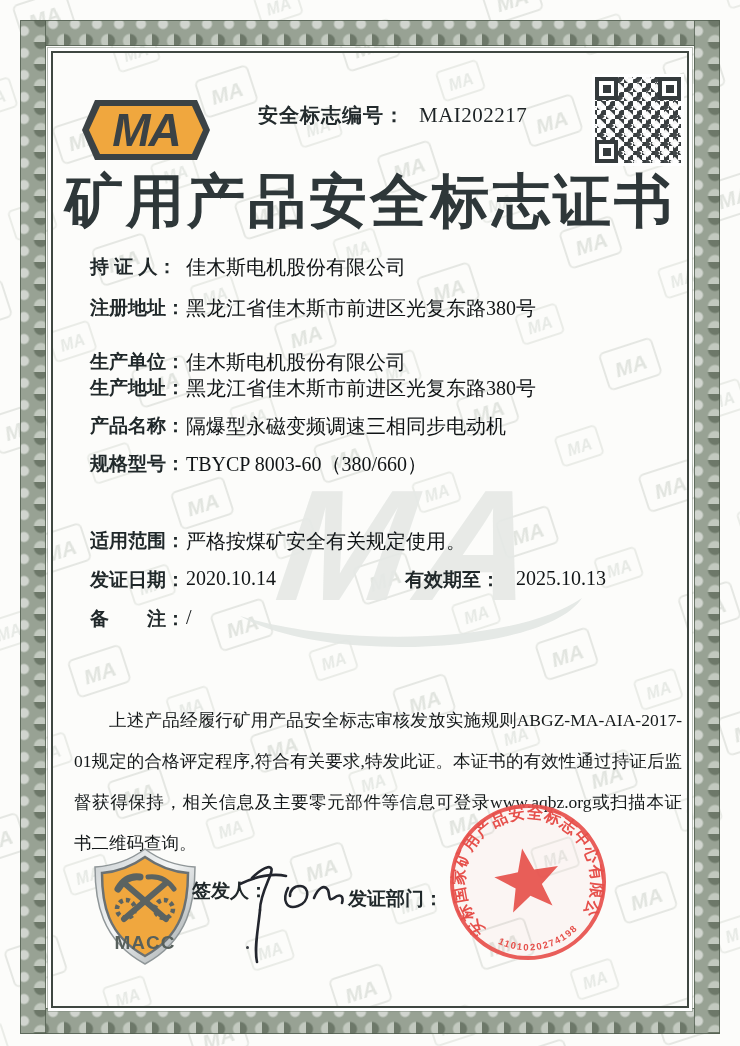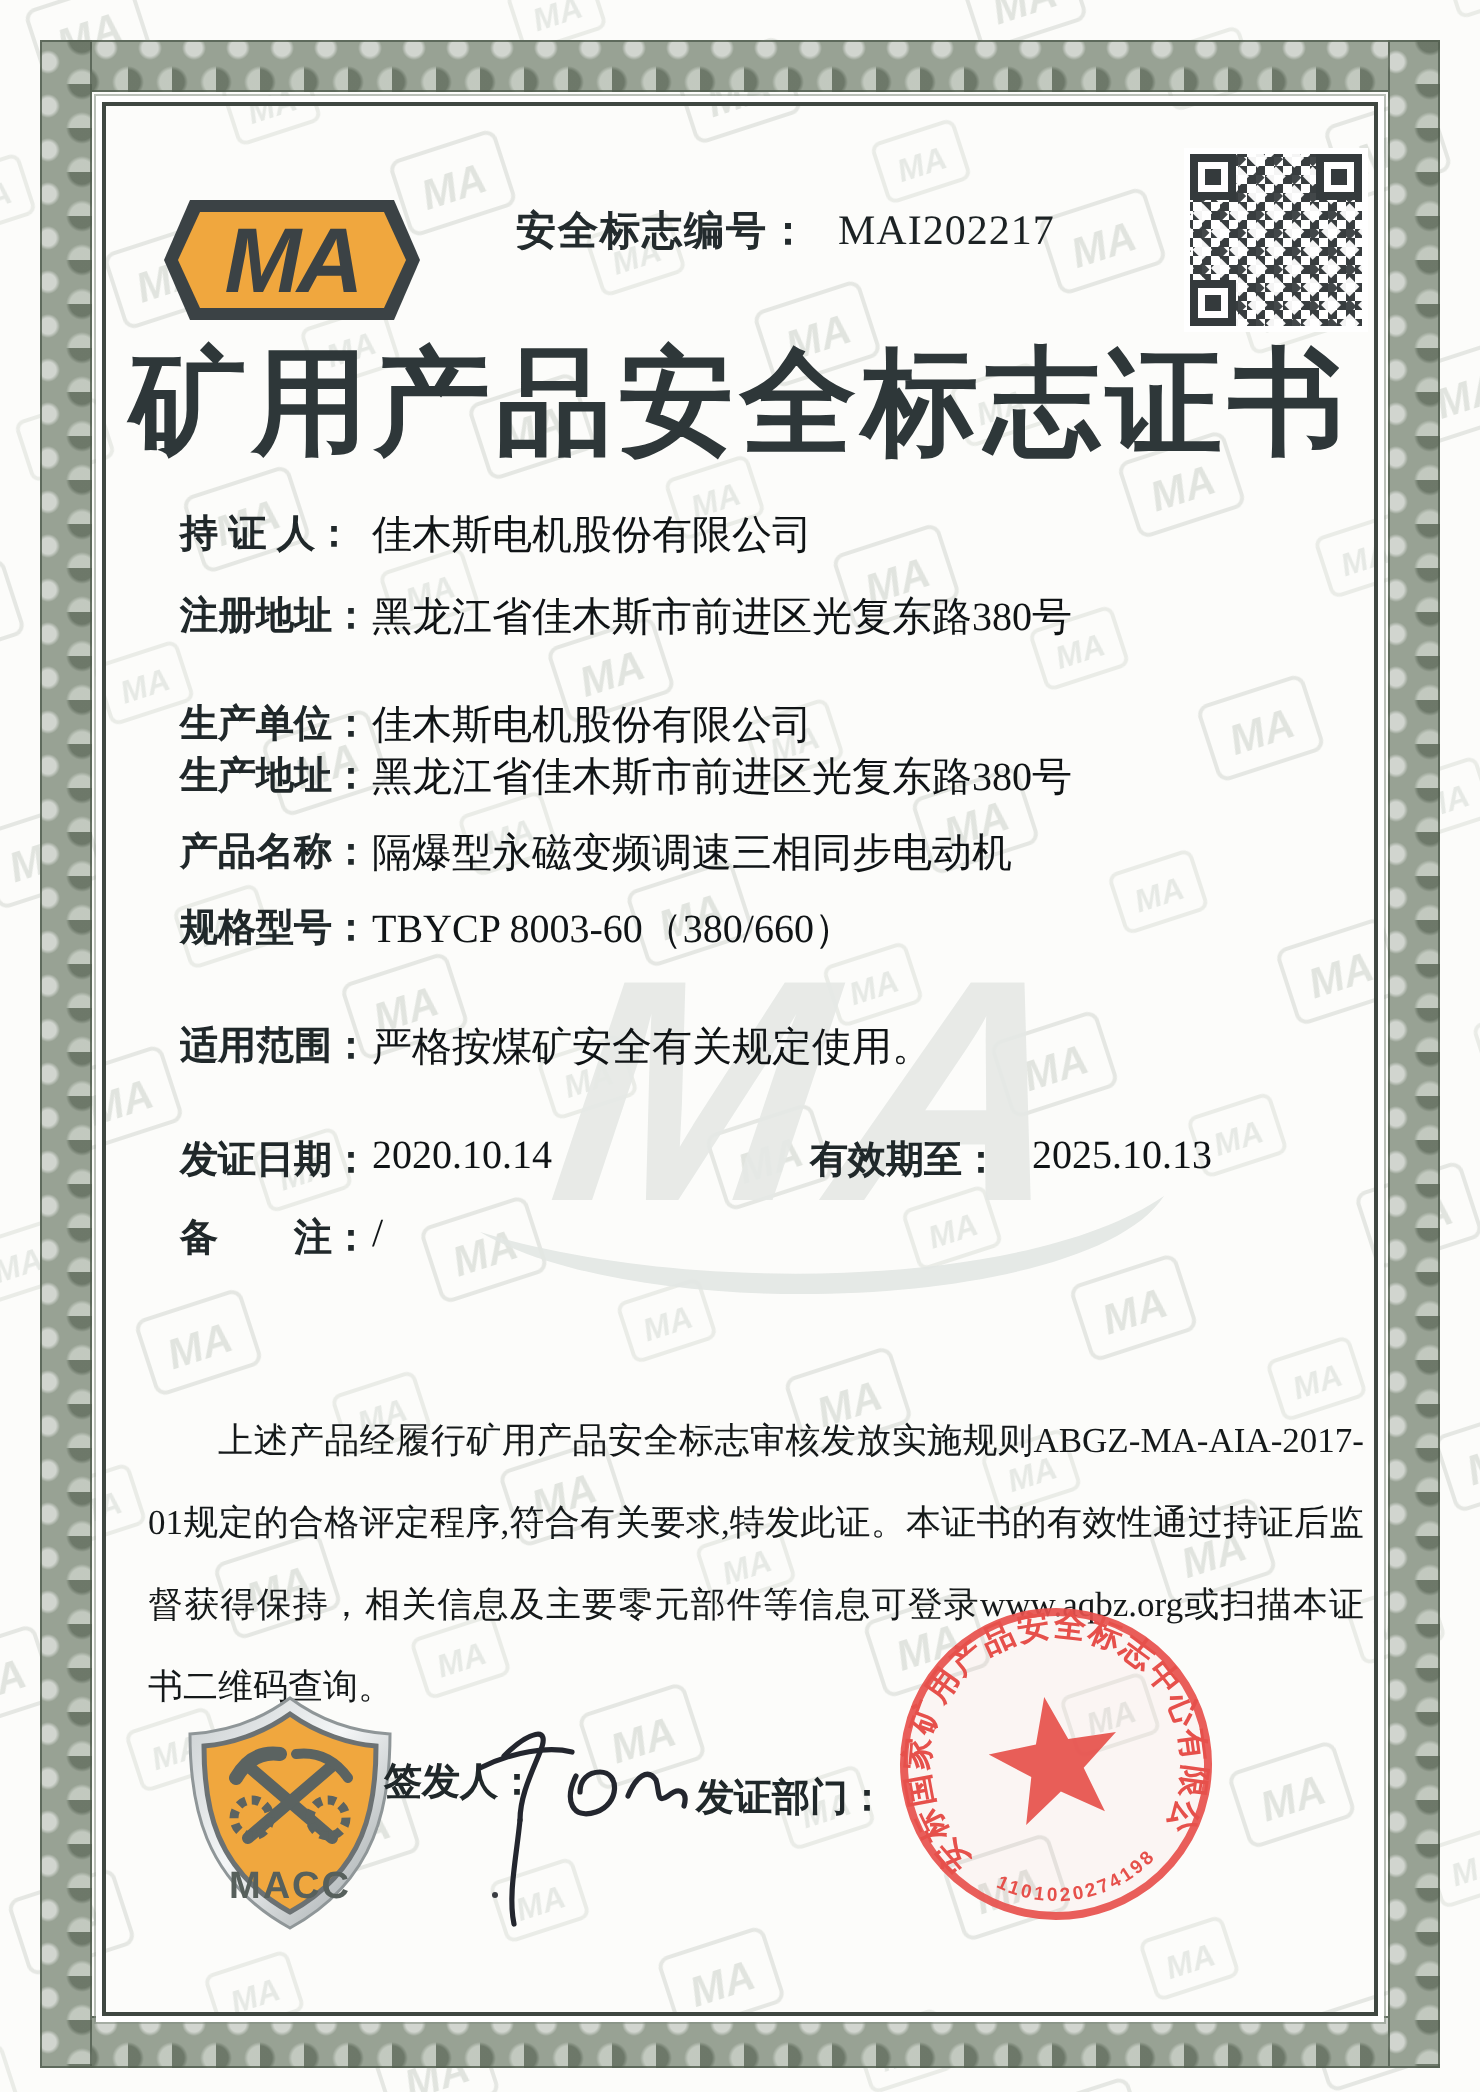--- a/index.html
+++ b/index.html
@@ -41,21 +41,21 @@
   .cert-no .val{font-family:"Liberation Serif",serif;font-size:21px;color:#1c2224;letter-spacing:.5px;}
   .qr{position:absolute;left:592px;top:74px;z-index:2;}
   .title{position:absolute;left:0;top:163px;width:740px;margin:0;text-align:center;z-index:2;
          font-size:58px;font-weight:900;color:#2e3739;letter-spacing:3px;}
 
   
   .row{position:absolute;left:90px;z-index:2;display:flex;align-items:flex-start;white-space:nowrap;}
   .row .lab{width:96px;font-size:19px;font-weight:bold;color:#20282a;flex:none;}
   .row .val{font-family:"Liberation Serif",serif;font-size:20px;color:#101416;}
   .r1{top:254px}.r2{top:295px}.r3{top:349px}.r4{top:375px}.r5{top:413px}
-  .r6{top:451px}.r7{top:490px}.r8{top:510px}.r9{top:567px}.r10{top:606px}
+  .r6{top:451px}.r7{top:490px}.r8{top:528px}.r9{top:567px}.r10{top:606px}
   .r7 .lab{width:auto;}
   .r7 .val{font-size:16.5px;margin-left:12px;position:relative;top:-1px;}
   .r9 .val1{width:219px;flex:none;}
   .r9 .lab2{width:auto;font-size:19px;font-weight:bold;color:#20282a;}
   .r9 .val2{margin-left:16px;}
 
   
   .statement{position:absolute;left:74px;top:700px;width:608px;margin:0;z-index:2;
              font-family:"Liberation Serif",serif;font-size:17.5px;line-height:41px;
              color:#15191a;text-align:justify;text-indent:2em;}

